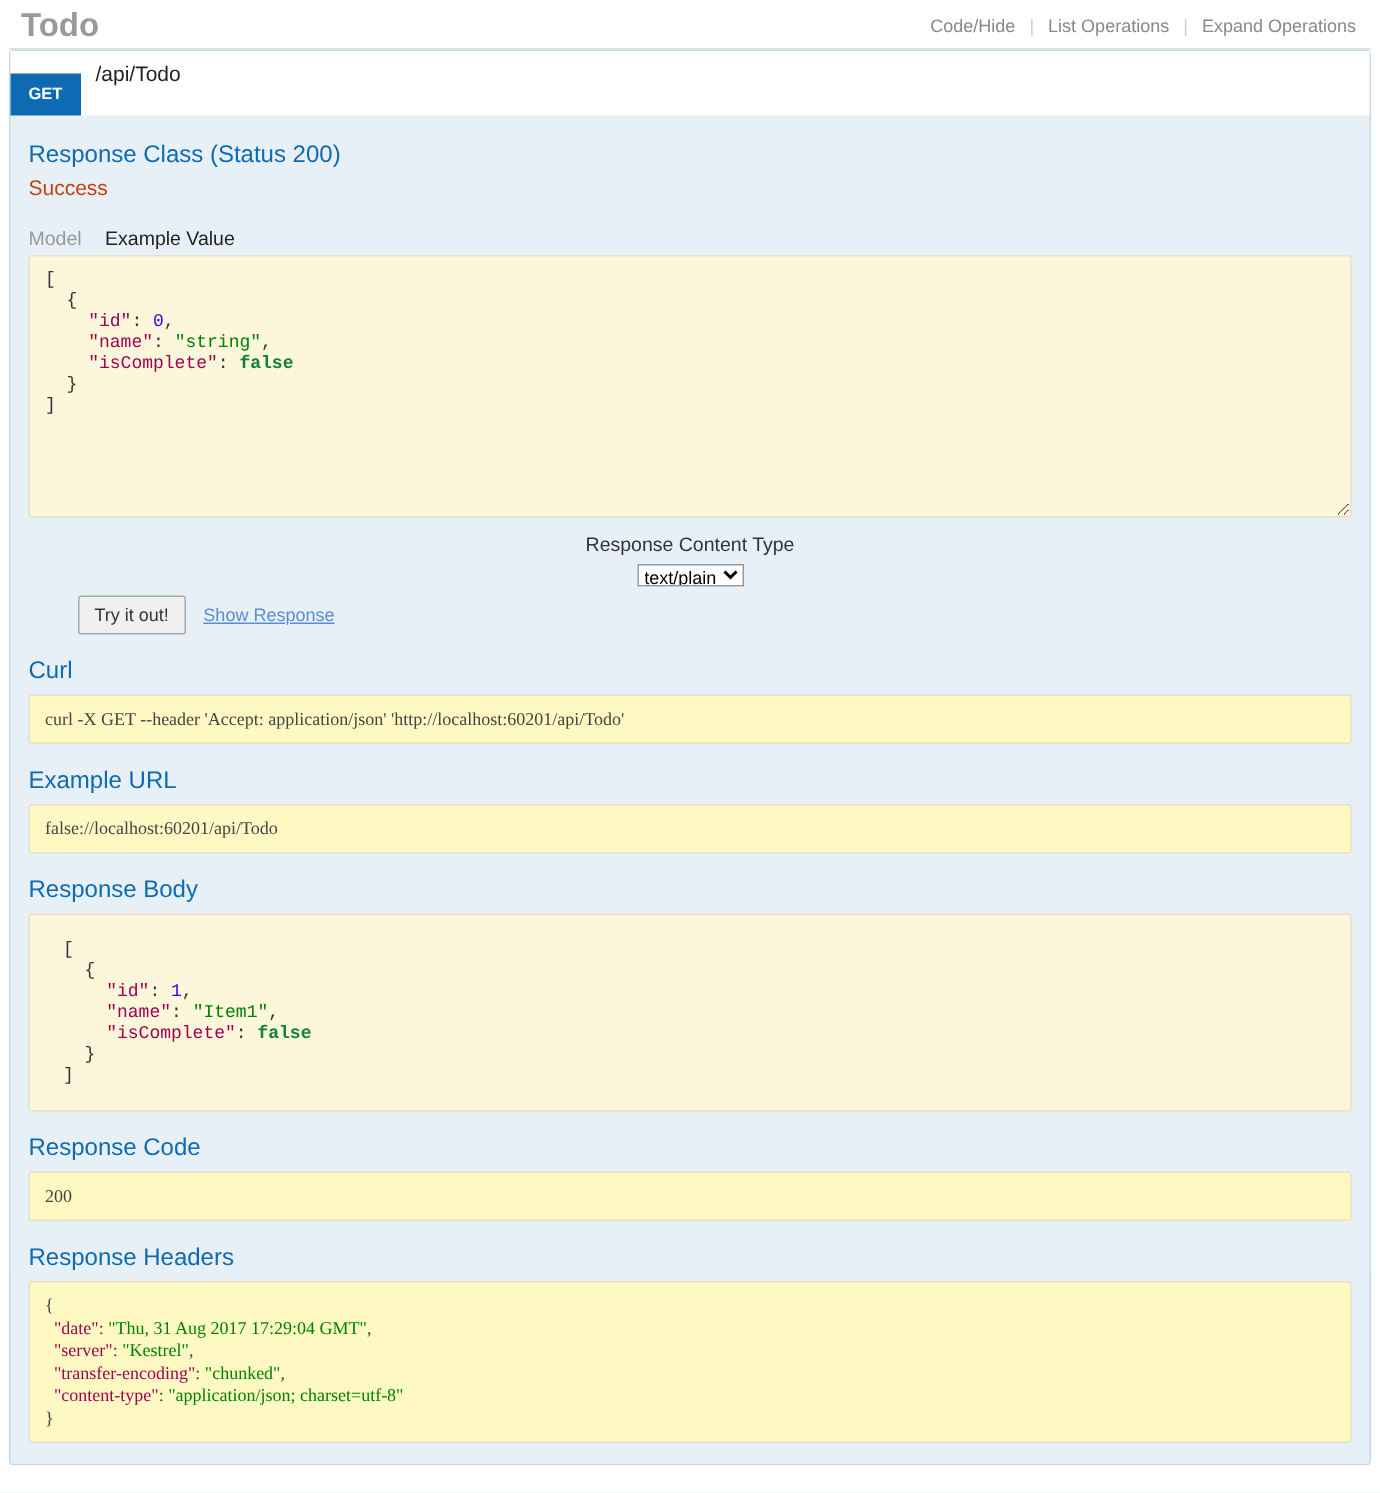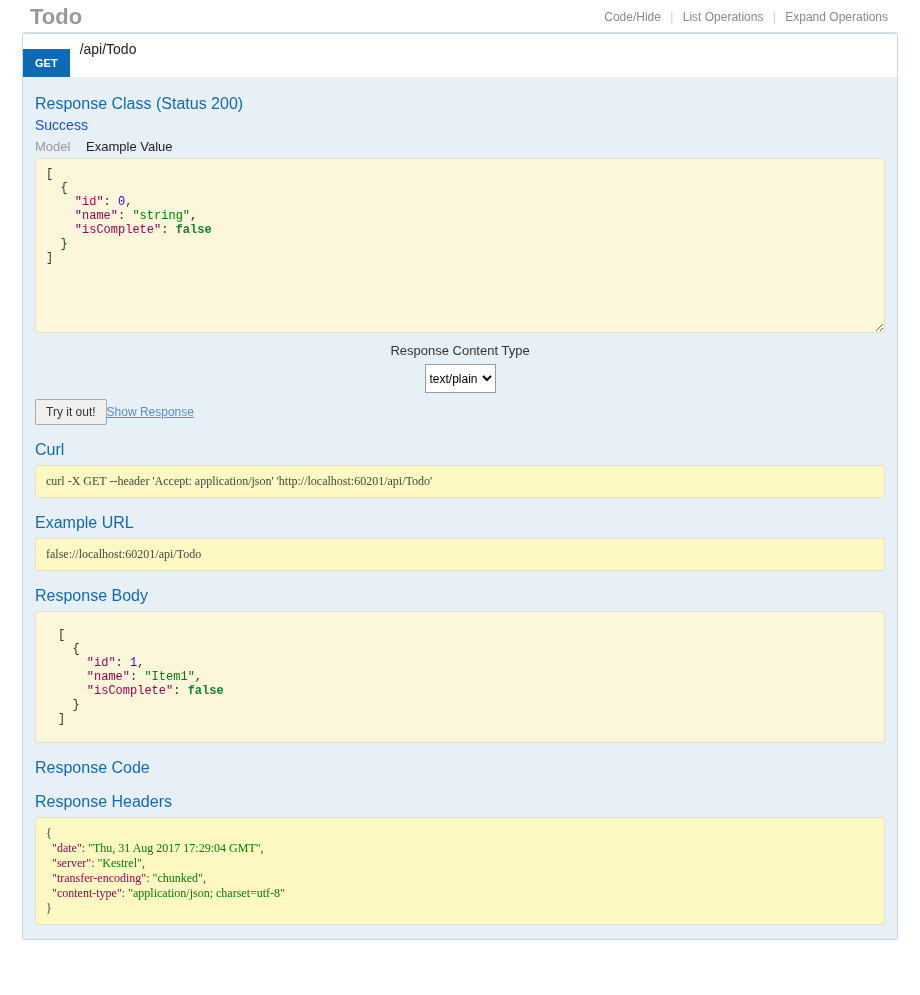--- a/index.html
+++ b/index.html
@@ -5,21 +5,21 @@
   * { box-sizing: border-box; }
   body {
     margin: 0;
     padding: 0;
     font-family: "Helvetica Neue", Helvetica, Arial, sans-serif;
     font-size: 14px;
     color: #333;
     background: #fff;
     width: 920px;
   }
-  .wrapper { padding: 0 22px; }
+  .wrapper { padding: 0 6px; }
   .header {
     display: flex;
     justify-content: space-between;
     align-items: center;
     padding: 4px 4px 2px 8px;
     border-bottom: 1px solid #ddd;
   }
   .header-title {
     font-size: 22px;
     font-weight: bold;
@@ -61,22 +61,22 @@
   }
   .panel-body {
     padding: 10px 12px 14px 12px;
   }
   .resp-class {
     color: #0f6ab4;
     font-size: 16px;
     margin: 8px 0 4px 0;
   }
   .resp-success {
-    color: #1d4ed8;
-    margin-bottom: 6px;
+    color: #c2410c;
+    margin-bottom: 18px;
   }
   .tabs {
     font-size: 13px;
     margin-bottom: 4px;
   }
   .tab-inactive { color: #999; margin-right: 12px; cursor: pointer; }
   .tab-active { color: #222; cursor: pointer; }
   .codebox {
     background: #fcf6db;
     border: 1px solid #e5e0c6;
@@ -101,26 +101,28 @@
     align-items: center;
     gap: 6px;
     font-size: 13px;
     color: #333;
     flex-direction: column;
   }
   select {
     font-size: 12px;
     border: 1px solid #999;
     background: #fff;
-    height: 29px;
+    height: 15px;
   }
   .tryit-row {
     margin-top: 6px;
     display: flex;
     align-items: center;
+    gap: 12px;
+    margin-left: 33px;
   }
   .tryit-btn {
     background: #f0f0f0;
     border: 1px solid #aaa;
     border-radius: 2px;
     padding: 5px 10px;
     font-size: 12px;
     cursor: pointer;
     color: #333;
   }
@@ -206,20 +208,21 @@
       <div class="section-h">Response Body</div>
       <div class="codebox resp"><span>[</span>
 <span>  {</span>
 <span class="key">    "id"</span><span>: </span><span class="num">1</span><span>,</span>
 <span class="key">    "name"</span><span>: </span><span class="str">"Item1"</span><span>,</span>
 <span class="key">    "isComplete"</span><span>: </span><span class="bool">false</span>
 <span>  }</span>
 <span>]</span></div>
 
       <div class="section-h">Response Code</div>
+      <div class="urlbox">200</div>
 
       <div class="section-h">Response Headers</div>
       <div class="codebox-hdr"><span>{</span>
 <span class="key">  "date"</span><span>: </span><span class="str">"Thu, 31 Aug 2017 17:29:04 GMT"</span><span>,</span>
 <span class="key">  "server"</span><span>: </span><span class="str">"Kestrel"</span><span>,</span>
 <span class="key">  "transfer-encoding"</span><span>: </span><span class="str">"chunked"</span><span>,</span>
 <span class="key">  "content-type"</span><span>: </span><span class="str">"application/json; charset=utf-8"</span>
 <span>}</span></div>
 
     </div>

